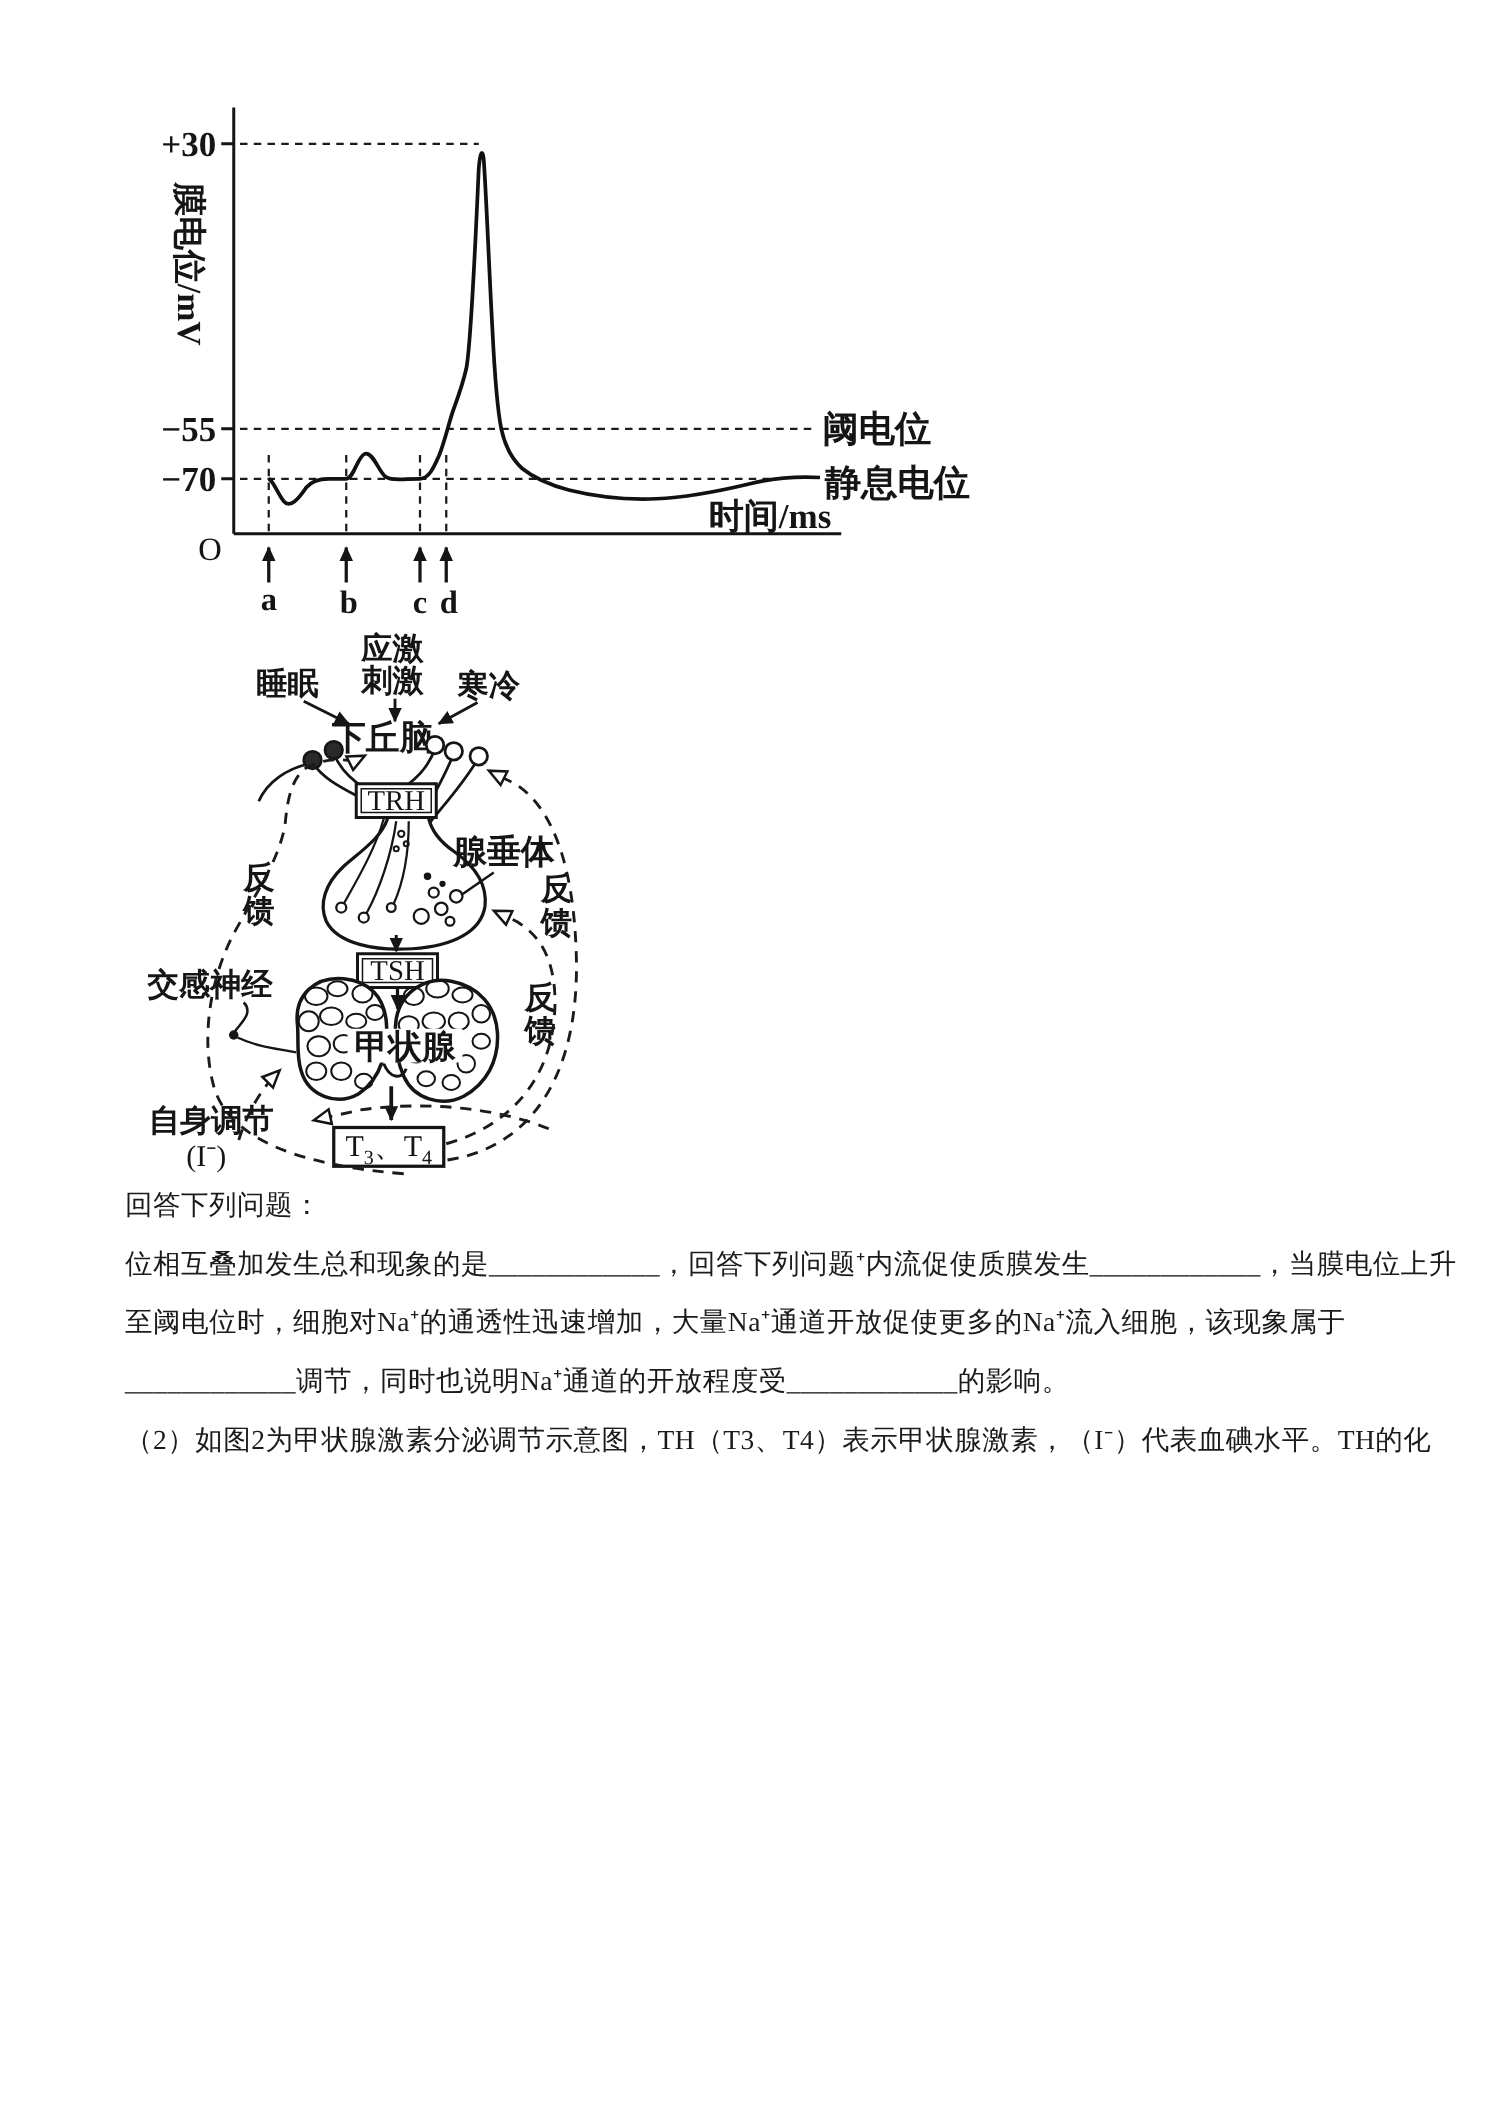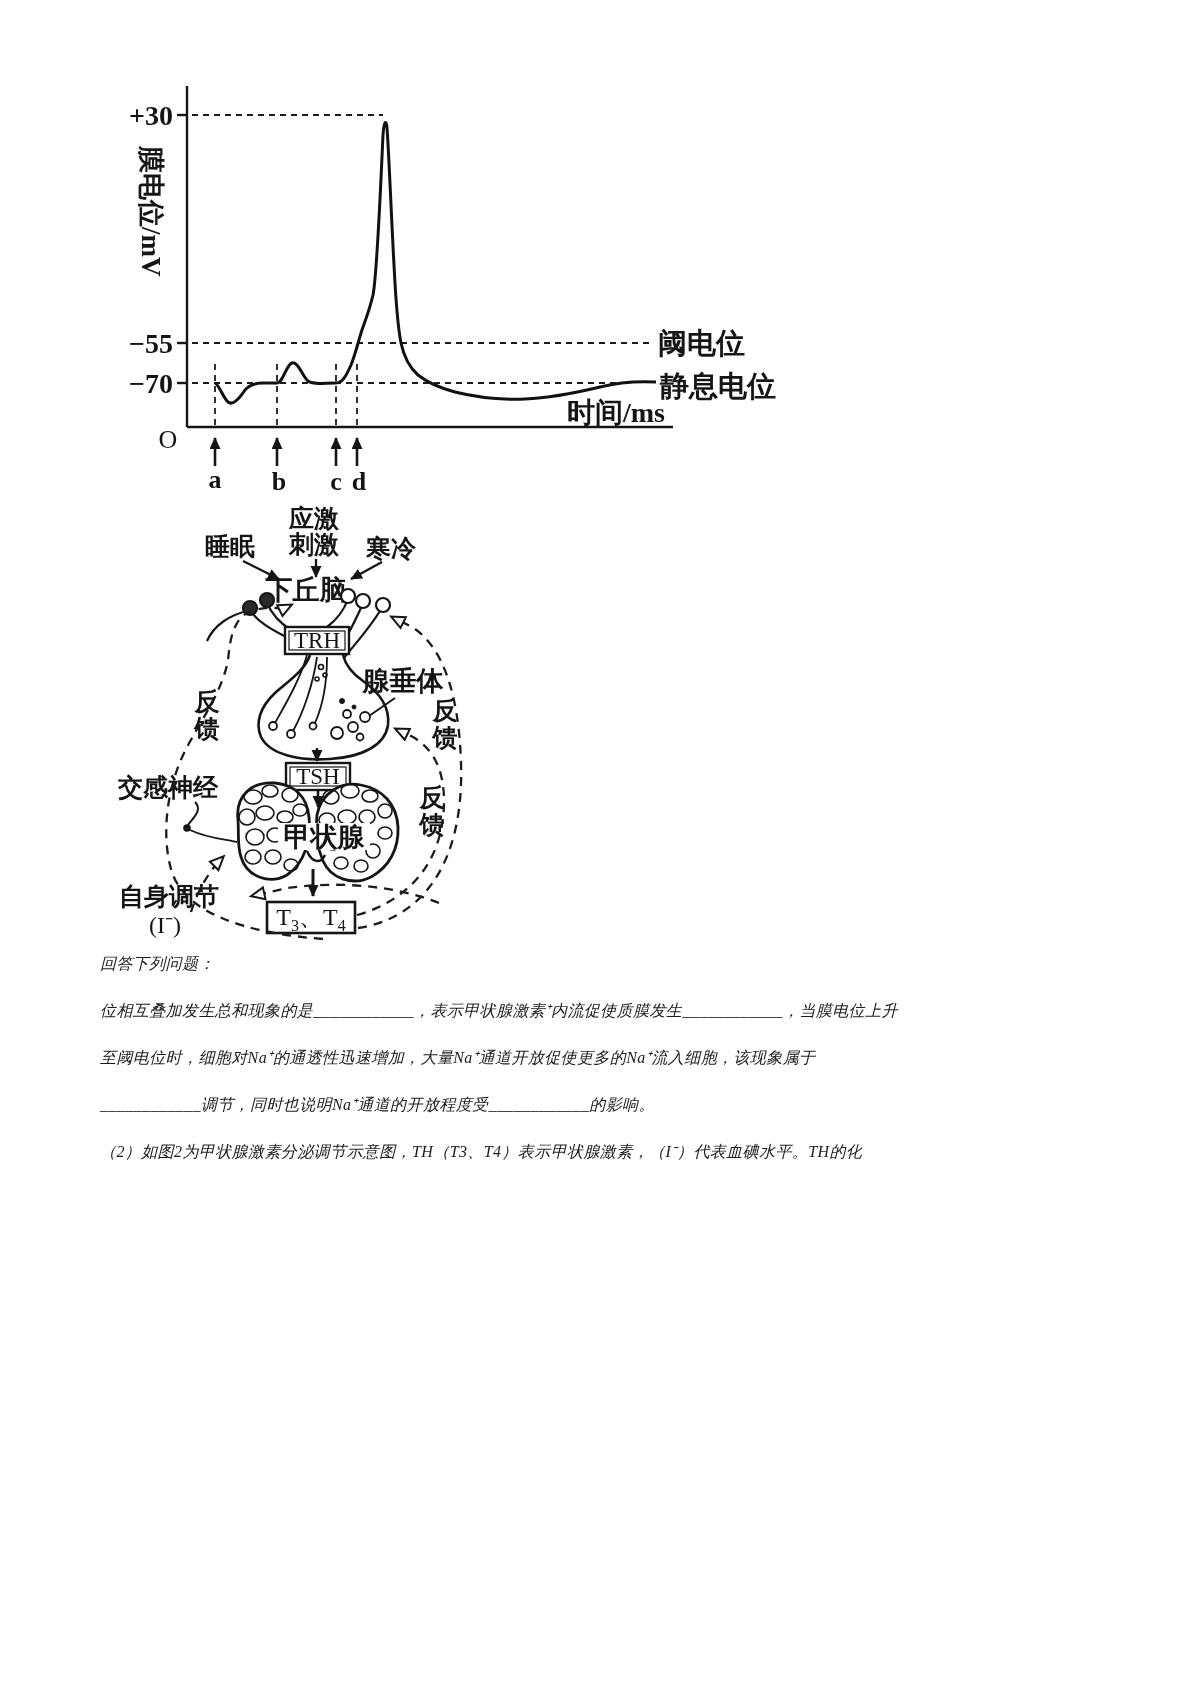--- a/index.html
+++ b/index.html
@@ -4,21 +4,21 @@
 <style>
   html,body{margin:0;padding:0;}
   body{
     width:1200px;height:1698px;background:#ffffff;position:relative;
     font-family:"Liberation Serif", serif;color:#1b1b1b;
   }
   .fig{position:absolute;}
   svg text{font-family:"Liberation Serif", serif;fill:#151515;}
   .cn{font-weight:bold;}
   .qtext{position:absolute;left:100px;top:940px;width:1015px;}
-  .qline{height:47px;line-height:47px;font-size:16px;white-space:nowrap;letter-spacing:.4px;font-style:italic;}
+  .qline{height:47px;line-height:47px;font-size:22px;white-space:nowrap;letter-spacing:.4px;}
   .footer{position:absolute;left:0;top:1704px;width:1200px;text-align:center;font-size:22px;color:#222;}
 </style>
 </head>
 <body>
 
 <div class="page">
 
   <svg class="fig" style="left:80px;top:80px;" width="710" height="412" viewBox="0 0 710 412">
     <defs>
       <marker id="ma" markerWidth="13" markerHeight="12" refX="11" refY="5.5" orient="auto" markerUnits="userSpaceOnUse">
@@ -219,21 +219,21 @@
       <path d="M228,474 C150,468 88,448 76,404 C66,368 72,320 92,282 C108,252 126,228 133,196 C135,170 140,155 152,148 C165,142 178,142 188,144 L196,140" marker-end="url(#mo)"></path>
       <path d="M262,450 C312,436 350,398 349,333 C348,303 338,284 318,272 L301,264" marker-end="url(#mo)"></path>
       <path d="M263,463 C335,452 369,388 366,298 C364,232 349,182 317,162 L297,152" marker-end="url(#mo)"></path>
       <path d="M344,438 C300,420 240,416 193,423 L157,431" marker-end="url(#mo)"></path>
       <path d="M96,447 C102,428 112,408 128,392" marker-end="url(#mo)"></path>
     </g>
   </svg>
 
   <div class="qtext">
     <div class="qline">回答下列问题：</div>
-    <div class="qline">位相互叠加发生总和现象的是____________，表示甲状腺激素⁺内流促使质膜发生____________，当膜电位上升</div>
+    <div class="qline">位相互叠加发生总和现象的是____________，回答下列问题⁺内流促使质膜发生____________，当膜电位上升</div>
     <div class="qline">至阈电位时，细胞对Na⁺的通透性迅速增加，大量Na⁺通道开放促使更多的Na⁺流入细胞，该现象属于</div>
     <div class="qline">____________调节，同时也说明Na⁺通道的开放程度受____________的影响。</div>
     <div class="qline">（2）如图2为甲状腺激素分泌调节示意图，TH（T3、T4）表示甲状腺激素，（I⁻）代表血碘水平。TH的化</div>
   </div>
 
   <div class="footer">第 12 页/共 13 页</div>
 
 </div>
 
 </body></html>

